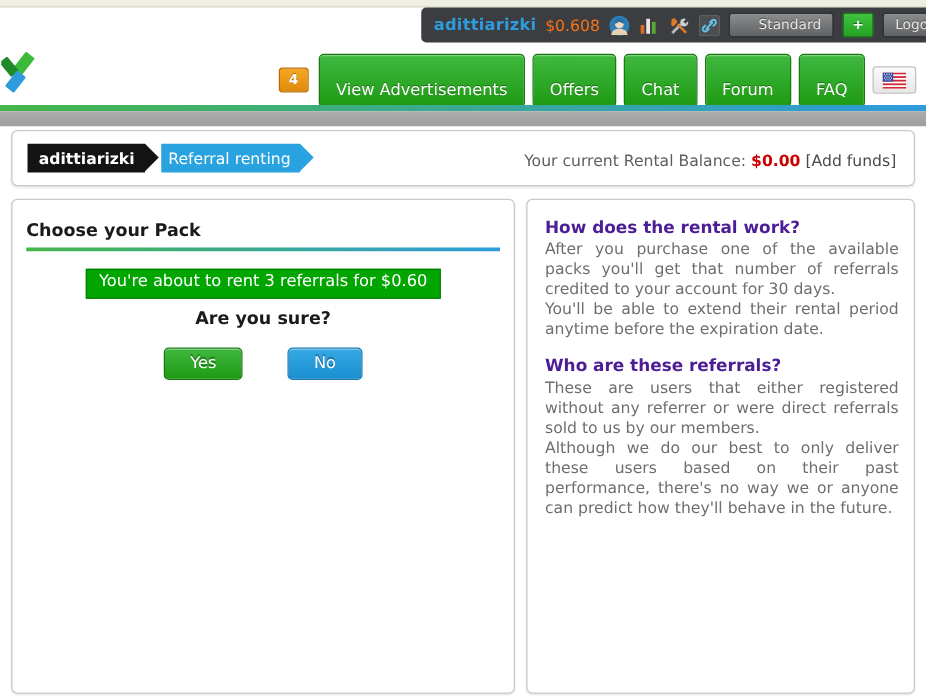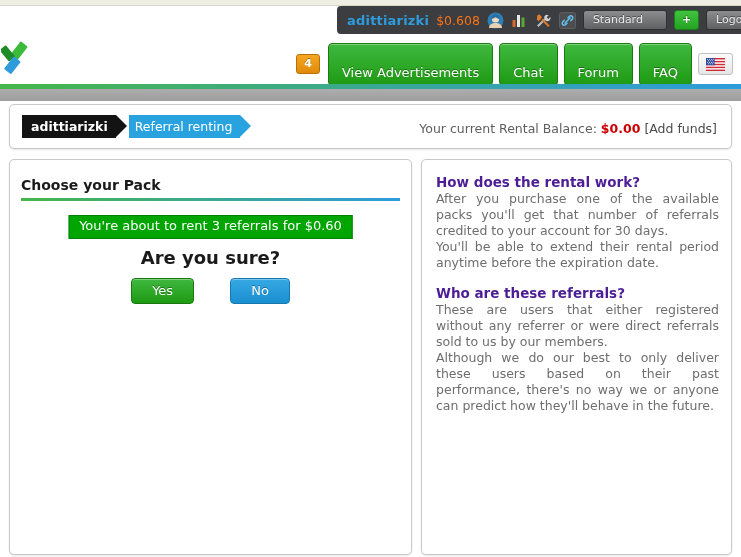--- a/index.html
+++ b/index.html
@@ -28,21 +28,21 @@
     color: #2e9bdd; font-weight: bold; font-size: 13px; letter-spacing: .2px;
   }
   #userbar .ubal { color: #f97316; font-size: 12.5px; }
   .ubtn {
     background: linear-gradient(#8b8d8f,#5f6163);
     color: #e8e8e8; font-size: 11px;
     border: 1px solid #2e3032; border-radius: 3px;
     padding: 3px 9px 4px; line-height: 1;
     text-shadow: 0 -1px 0 rgba(0,0,0,.45);
   }
-  .ubtn.wide { min-width: 84px; text-align: left; }
+  .ubtn.wide { min-width: 84px; text-align: right; }
   .ubtn.plus {
     background: linear-gradient(#41c241,#22a322);
     border-color: #1d7d1d; color: #fff; font-weight: bold;
     padding: 3px 7px 4px;
   }
   .uicon { width: 17px; height: 17px; display: block; }
 
   
   #navbar {
     position: absolute; top: 44px; left: 0; width: 741px; height: 40px;
@@ -137,21 +137,21 @@
     background: linear-gradient(to right, #45b649, #2e9bdd);
   }
   #confirm-box {
     position: absolute; top: 55px; left: 50%; transform: translateX(-50%);
     background: #00a500; border: 1px solid #008000;
     color: #ffffff; font-size: 13px;
     padding: 2px 10px 5px; white-space: nowrap;
   }
   #are-you-sure {
     position: absolute; top: 87px; width: 100%; text-align: center;
-    font-size: 18px; font-weight: bold; color: #1a1a1a;
+    font-size: 14px; font-weight: bold; color: #1a1a1a;
   }
   #answers {
     position: absolute; top: 118px; width: 100%;
     display: flex; justify-content: center; gap: 36px;
   }
   .ansbtn {
     border-radius: 4px; color: #ffffff; font-size: 13px;
     padding: 5px 20px 6px; line-height: 1; min-width: 54px; text-align: center;
     text-shadow: 0 -1px 0 rgba(0,0,0,.35);
     box-shadow: inset 0 1px 0 rgba(255,255,255,.35);
@@ -223,20 +223,21 @@
   <svg width="40" height="42" viewBox="0 0 40 42">
     <rect x="14" y="2" width="9" height="17" rx="1" fill="#3cba3c" transform="rotate(38 18 10)"></rect>
     <rect x="2" y="6" width="8" height="15" rx="1" fill="#1f8a28" transform="rotate(-40 6 13)"></rect>
     <rect x="7" y="17" width="9" height="16" rx="1" fill="#2e9bdd" transform="rotate(38 11 25)"></rect>
   </svg>
 </div>
 
 <div id="navbar">
   <span class="navbadge">4</span>
   <span class="navbtn">View Advertisements</span>
+  <span class="navbtn">Offers</span>
   <span class="navbtn">Chat</span>
   <span class="navbtn">Forum</span>
   <span class="navbtn">FAQ</span>
   <span class="flagbtn">
     <span>
       <svg width="19" height="13" viewBox="0 0 19 13">
         <rect width="19" height="13" fill="#ffffff"></rect>
         <g fill="#cf2a36">
           <rect y="0" width="19" height="1.45"></rect>
             <rect y="2.9" width="19" height="1.45"></rect>

